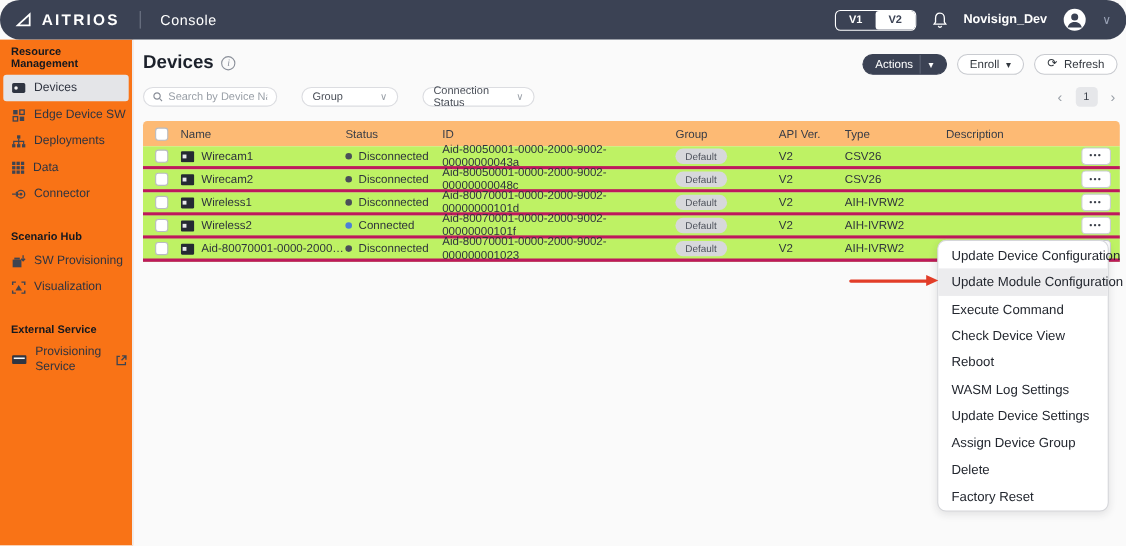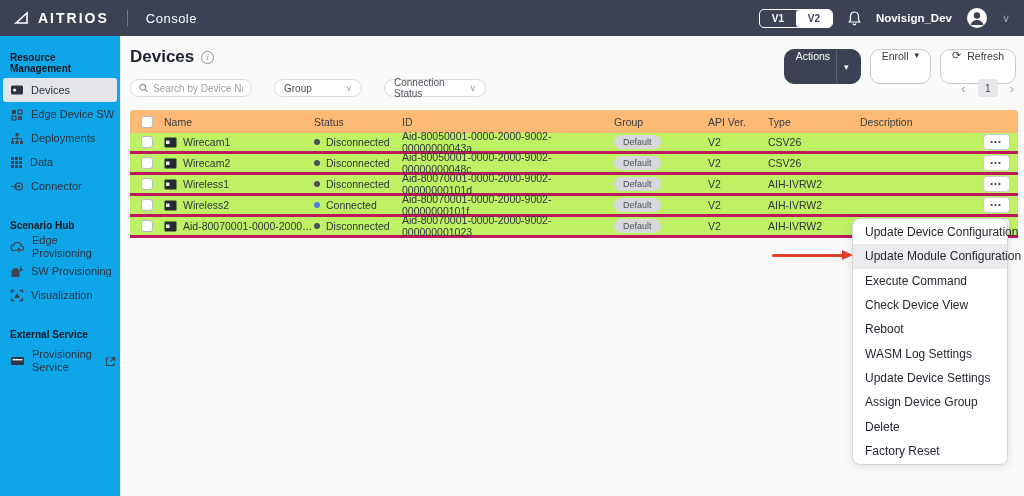--- a/index.html
+++ b/index.html
@@ -1,51 +1,51 @@
 <!DOCTYPE html>
 <html><head>
 <meta charset="utf-8">
 <style>
   * { margin:0; padding:0; box-sizing:border-box; }
   html,body { width:1024px; height:496px; }
   body { font-family:"Liberation Sans", sans-serif; background:#fafafa; position:relative; overflow:hidden; }
   .page { position:relative; width:1024px; height:496px; background:#fafafa; }
 
   
-  .topbar { position:absolute; top:0; left:0; width:1024px; height:36px; background:#3b4254; display:flex; align-items:center; padding:5px 14px; z-index:5; }
+  .topbar { position:absolute; top:0; left:0; width:1024px; height:36px; background:#3b4254; display:flex; align-items:center; padding:5px 14px; z-index:5;border-radius:18px; }
   .brand { display:flex; align-items:center; gap:8px; }
   .brand-name { color:#fff; font-weight:bold; font-size:14px; letter-spacing:2px; }
   .brand-divider { width:1px; height:16px; background:#707788; margin:0 10px; }
   .app-name { color:#fff; font-size:13px; letter-spacing:0.5px; }
   .topbar-right { margin-left:auto; display:flex; align-items:center; gap:14px; }
   .ver-toggle { display:flex; border:1px solid #ffffff; border-radius:5px; overflow:hidden; height:19px; }
   .ver-opt { width:36px; display:flex; align-items:center; justify-content:center; font-size:10px; font-weight:bold; color:#ffffff; cursor:pointer; }
   .ver-opt.active { background:#ffffff; color:#3b4254; border-radius:3px; }
   .username { color:#fff; font-size:11.5px; font-weight:bold; }
   .hdr-chevron { color:#9aa2b6; font-size:11px; }
 
   
-  .sidebar { position:absolute; top:36px; left:0; width:121px; height:460px; background:#0ea5e9; border-right:1px solid #ececee; padding-top:10px; }
+  .sidebar { position:absolute; top:36px; left:0; width:121px; height:460px; background:#f97316; border-right:1px solid #ececee; }
   .side-section-title { font-size:10px; font-weight:bold; color:#14181f; padding:6px 10px 4px 10px; }
   .side-item { display:flex; align-items:center; gap:7px; height:24px; margin:0 3px; padding-left:7px; border-radius:3px; cursor:pointer; }
   .side-item.selected { background:#e4e5e8; }
   .side-item .lbl { font-size:11px; color:#2f3440; line-height:1.15; }
   .side-item svg { flex:0 0 auto; }
   .side-gap { height:16px; }
   .side-item.two-line { height:34px; align-items:center; }
   .side-item .lbl.wrap { width:62px; }
   .ext-ic { margin-left:4px; }
 
   
   .page-title-row { position:absolute; left:130px; top:47px; display:flex; align-items:center; gap:7px; }
   .page-title { font-size:17px; font-weight:bold; color:#1c212b; }
   .info-icon { width:13px; height:13px; border:1px solid #8a8f99; border-radius:50%; color:#8a8f99; font-size:9px; display:flex; align-items:center; justify-content:center; font-style:italic; font-family:"Liberation Serif", serif; }
 
   .toolbar { position:absolute; top:49px; right:8px; display:flex; gap:9px; }
-  .btn { height:35px; border-radius:10px; font-size:10.5px; display:flex; align-items:flex-start; gap:6px; padding:0 11px; cursor:pointer; border:1px solid #c9cbd0; background:#fff; color:#33383f; }
+  .btn { height:19px; border-radius:10px; font-size:10.5px; display:flex; align-items:center; gap:6px; padding:0 11px; cursor:pointer; border:1px solid #c9cbd0; background:#fff; color:#33383f; }
   .btn.dark { background:#3b4254; border-color:#3b4254; color:#fff; }
   .btn .caret { font-size:9px; }
   .btn.dark .caret { border-left:1px solid #5b6172; padding-left:7px; height:100%; display:flex; align-items:center; }
   .refresh-ic { font-size:11px; line-height:1; }
 
   .filters { position:absolute; left:130px; top:79px; display:flex; gap:12px; }
   .search-box { width:122px; height:18px; border:1px solid #dcdde1; border-radius:9px; background:#fff; display:flex; align-items:center; gap:5px; padding:0 8px; }
   .search-box input { border:none; outline:none; width:90px; font-size:10px; color:#444; background:transparent; font-family:"Liberation Sans", sans-serif; }
   .search-box input::placeholder { color:#9aa0a8; }
   .select-pill { height:18px; border:1px solid #dcdde1; border-radius:9px; background:#fff; display:flex; align-items:center; justify-content:space-between; padding:0 9px; font-size:10px; color:#4a4f58; cursor:pointer; }
@@ -173,27 +173,20 @@
           <circle cx="9" cy="6.5" r="1.3" fill="#3f4450"></circle>
           <path d="M1 6.5 L6 6.5 M4.5 4.5 L6.5 6.5 L4.5 8.5" stroke="#3f4450" stroke-width="1.2" fill="none"></path>
         </svg>
       <span class="lbl">Connector</span>
     </div>
 
     <div class="side-gap"></div>
     <div class="side-section-title">Scenario Hub</div>
 
     <div class="side-item">
-      <svg width="15" height="13" viewBox="0 0 15 13">
-          <path d="M4 9.5 C2.2 9.5 1 8.3 1 6.8 C1 5.3 2.2 4.2 3.6 4.2 C4 2.5 5.5 1.3 7.3 1.3 C9.4 1.3 11 2.9 11.1 4.9 C12.5 5 13.6 6 13.6 7.3 C13.6 8.6 12.5 9.5 11.2 9.5 Z" fill="none" stroke="#3f4450" stroke-width="1.2"></path>
-          <path d="M9 11.5 L9 7.5 M7.2 9.2 L9 7.4 L10.8 9.2" stroke="#3f4450" stroke-width="1.2" fill="#f7f7f8"></path>
-        </svg>
-      <span class="lbl">Edge Provisioning</span>
-    </div>
-    <div class="side-item">
       <svg width="14" height="13" viewBox="0 0 14 13">
           <rect x="1.5" y="5" width="8" height="7" fill="#3f4450"></rect>
           <rect x="3" y="3.2" width="5" height="1.8" fill="#3f4450"></rect>
           <path d="M11 1 L11 6 M9.2 4.2 L11 6 L12.8 4.2" stroke="#3f4450" stroke-width="1.2" fill="none"></path>
         </svg>
       <span class="lbl">SW Provisioning</span>
     </div>
     <div class="side-item">
       <svg width="14" height="13" viewBox="0 0 14 13">
           <path d="M1.5 4 L1.5 1.5 L4.5 1.5 M9.5 1.5 L12.5 1.5 L12.5 4 M12.5 9 L12.5 11.5 L9.5 11.5 M4.5 11.5 L1.5 11.5 L1.5 9" fill="none" stroke="#3f4450" stroke-width="1.3"></path>

